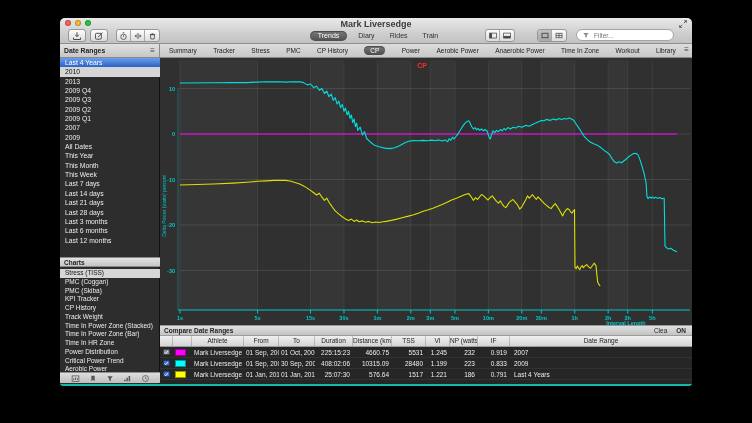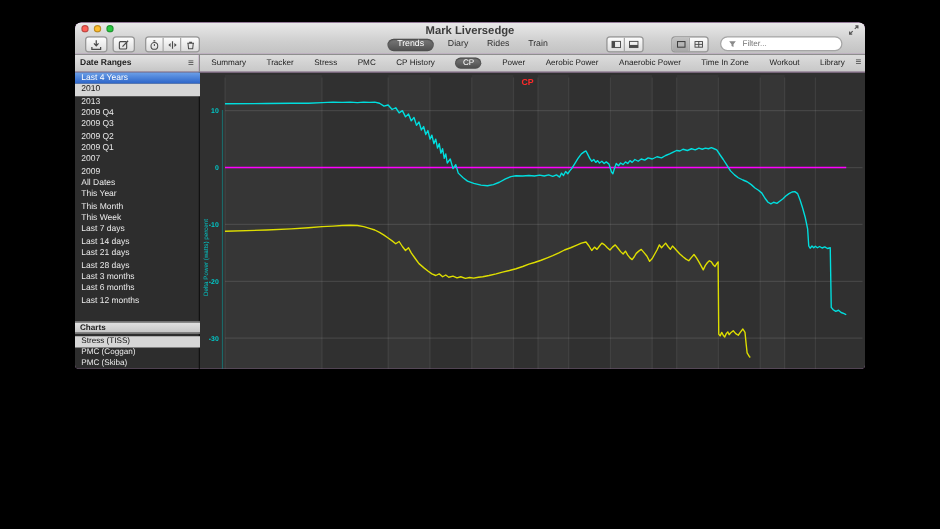--- a/index.html
+++ b/index.html
@@ -1,19 +1,19 @@
 <!DOCTYPE html>
 <html><head>
 <meta charset="utf-8">
 <style>
   html,body{margin:0;padding:0;background:#000;}
   *{box-sizing:border-box;}
   body{font-family:"Liberation Sans", sans-serif;}
   .stage{position:relative;width:752px;height:423px;background:#000;overflow:hidden;}
-  .window{position:absolute;left:60px;top:18px;width:632px;height:277px;border-radius:5px 5px 3px 3px;overflow:hidden;background:#f0abfc;box-shadow:0 8px 24px rgba(0,0,0,.8);}
+  .window{position:absolute;left:60px;top:18px;width:632px;height:368px;border-radius:5px 5px 3px 3px;overflow:hidden;background:#14b8a6;box-shadow:0 8px 24px rgba(0,0,0,.8);}
   
   .chrome{position:absolute;left:0;top:0;width:632px;height:26px;background:linear-gradient(#e9e9e9,#cfcfcf 60%,#c2c2c2);border-bottom:1px solid #8e8e8e;}
   .lights{position:absolute;left:5px;top:2px;display:flex;gap:4px;}
   .light{width:6px;height:6px;border-radius:50%;border:.5px solid rgba(0,0,0,.25);}
   .win-title{position:absolute;left:0;top:1px;width:100%;text-align:center;font-size:9px;font-weight:600;color:#3c3c3c;}
   .expand-btn{position:absolute;right:4px;top:1px;width:10px;height:10px;}
   .tb-row{position:absolute;left:0;top:10px;width:100%;height:16px;}
   .tb-btn{position:absolute;top:1px;height:13px;border:1px solid #979797;border-radius:3px;background:linear-gradient(#fdfdfd,#dcdcdc);display:flex;align-items:center;justify-content:center;}
   .seg{position:absolute;top:1px;height:13px;display:flex;border:1px solid #979797;border-radius:3px;overflow:hidden;background:linear-gradient(#fdfdfd,#dcdcdc);}
   .seg > span{width:14px;display:flex;align-items:center;justify-content:center;border-right:1px solid #a8a8a8;}

